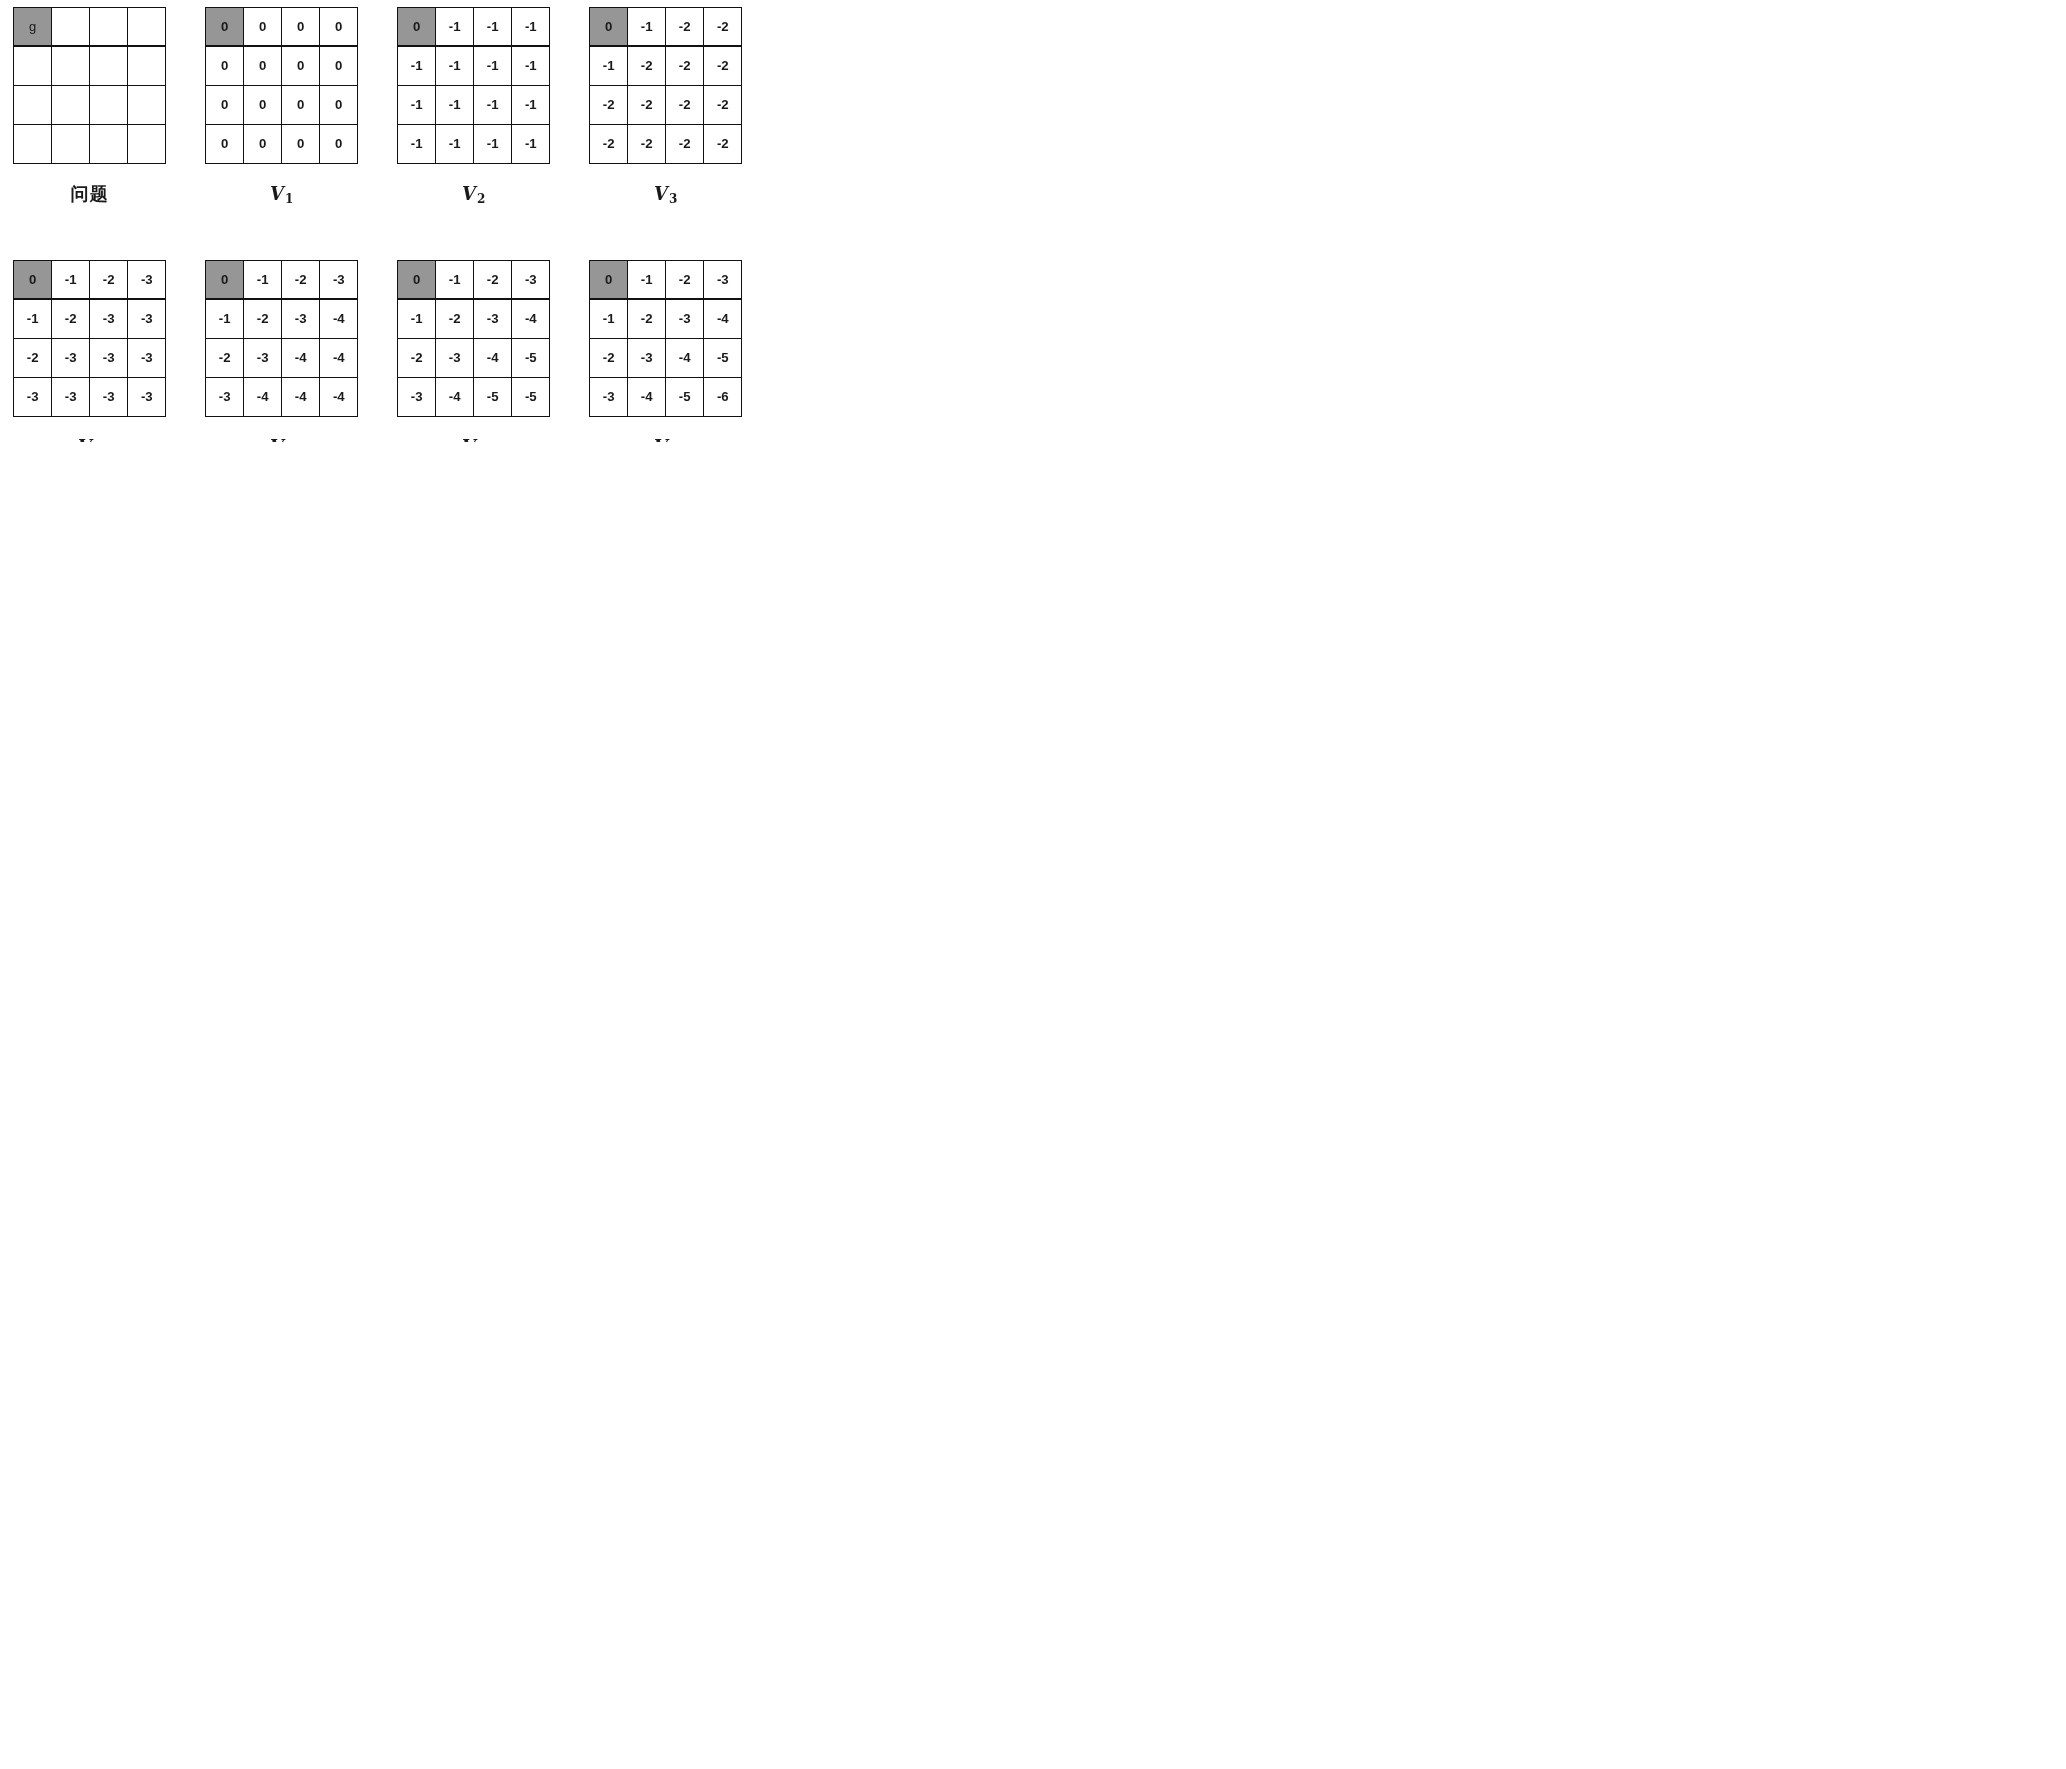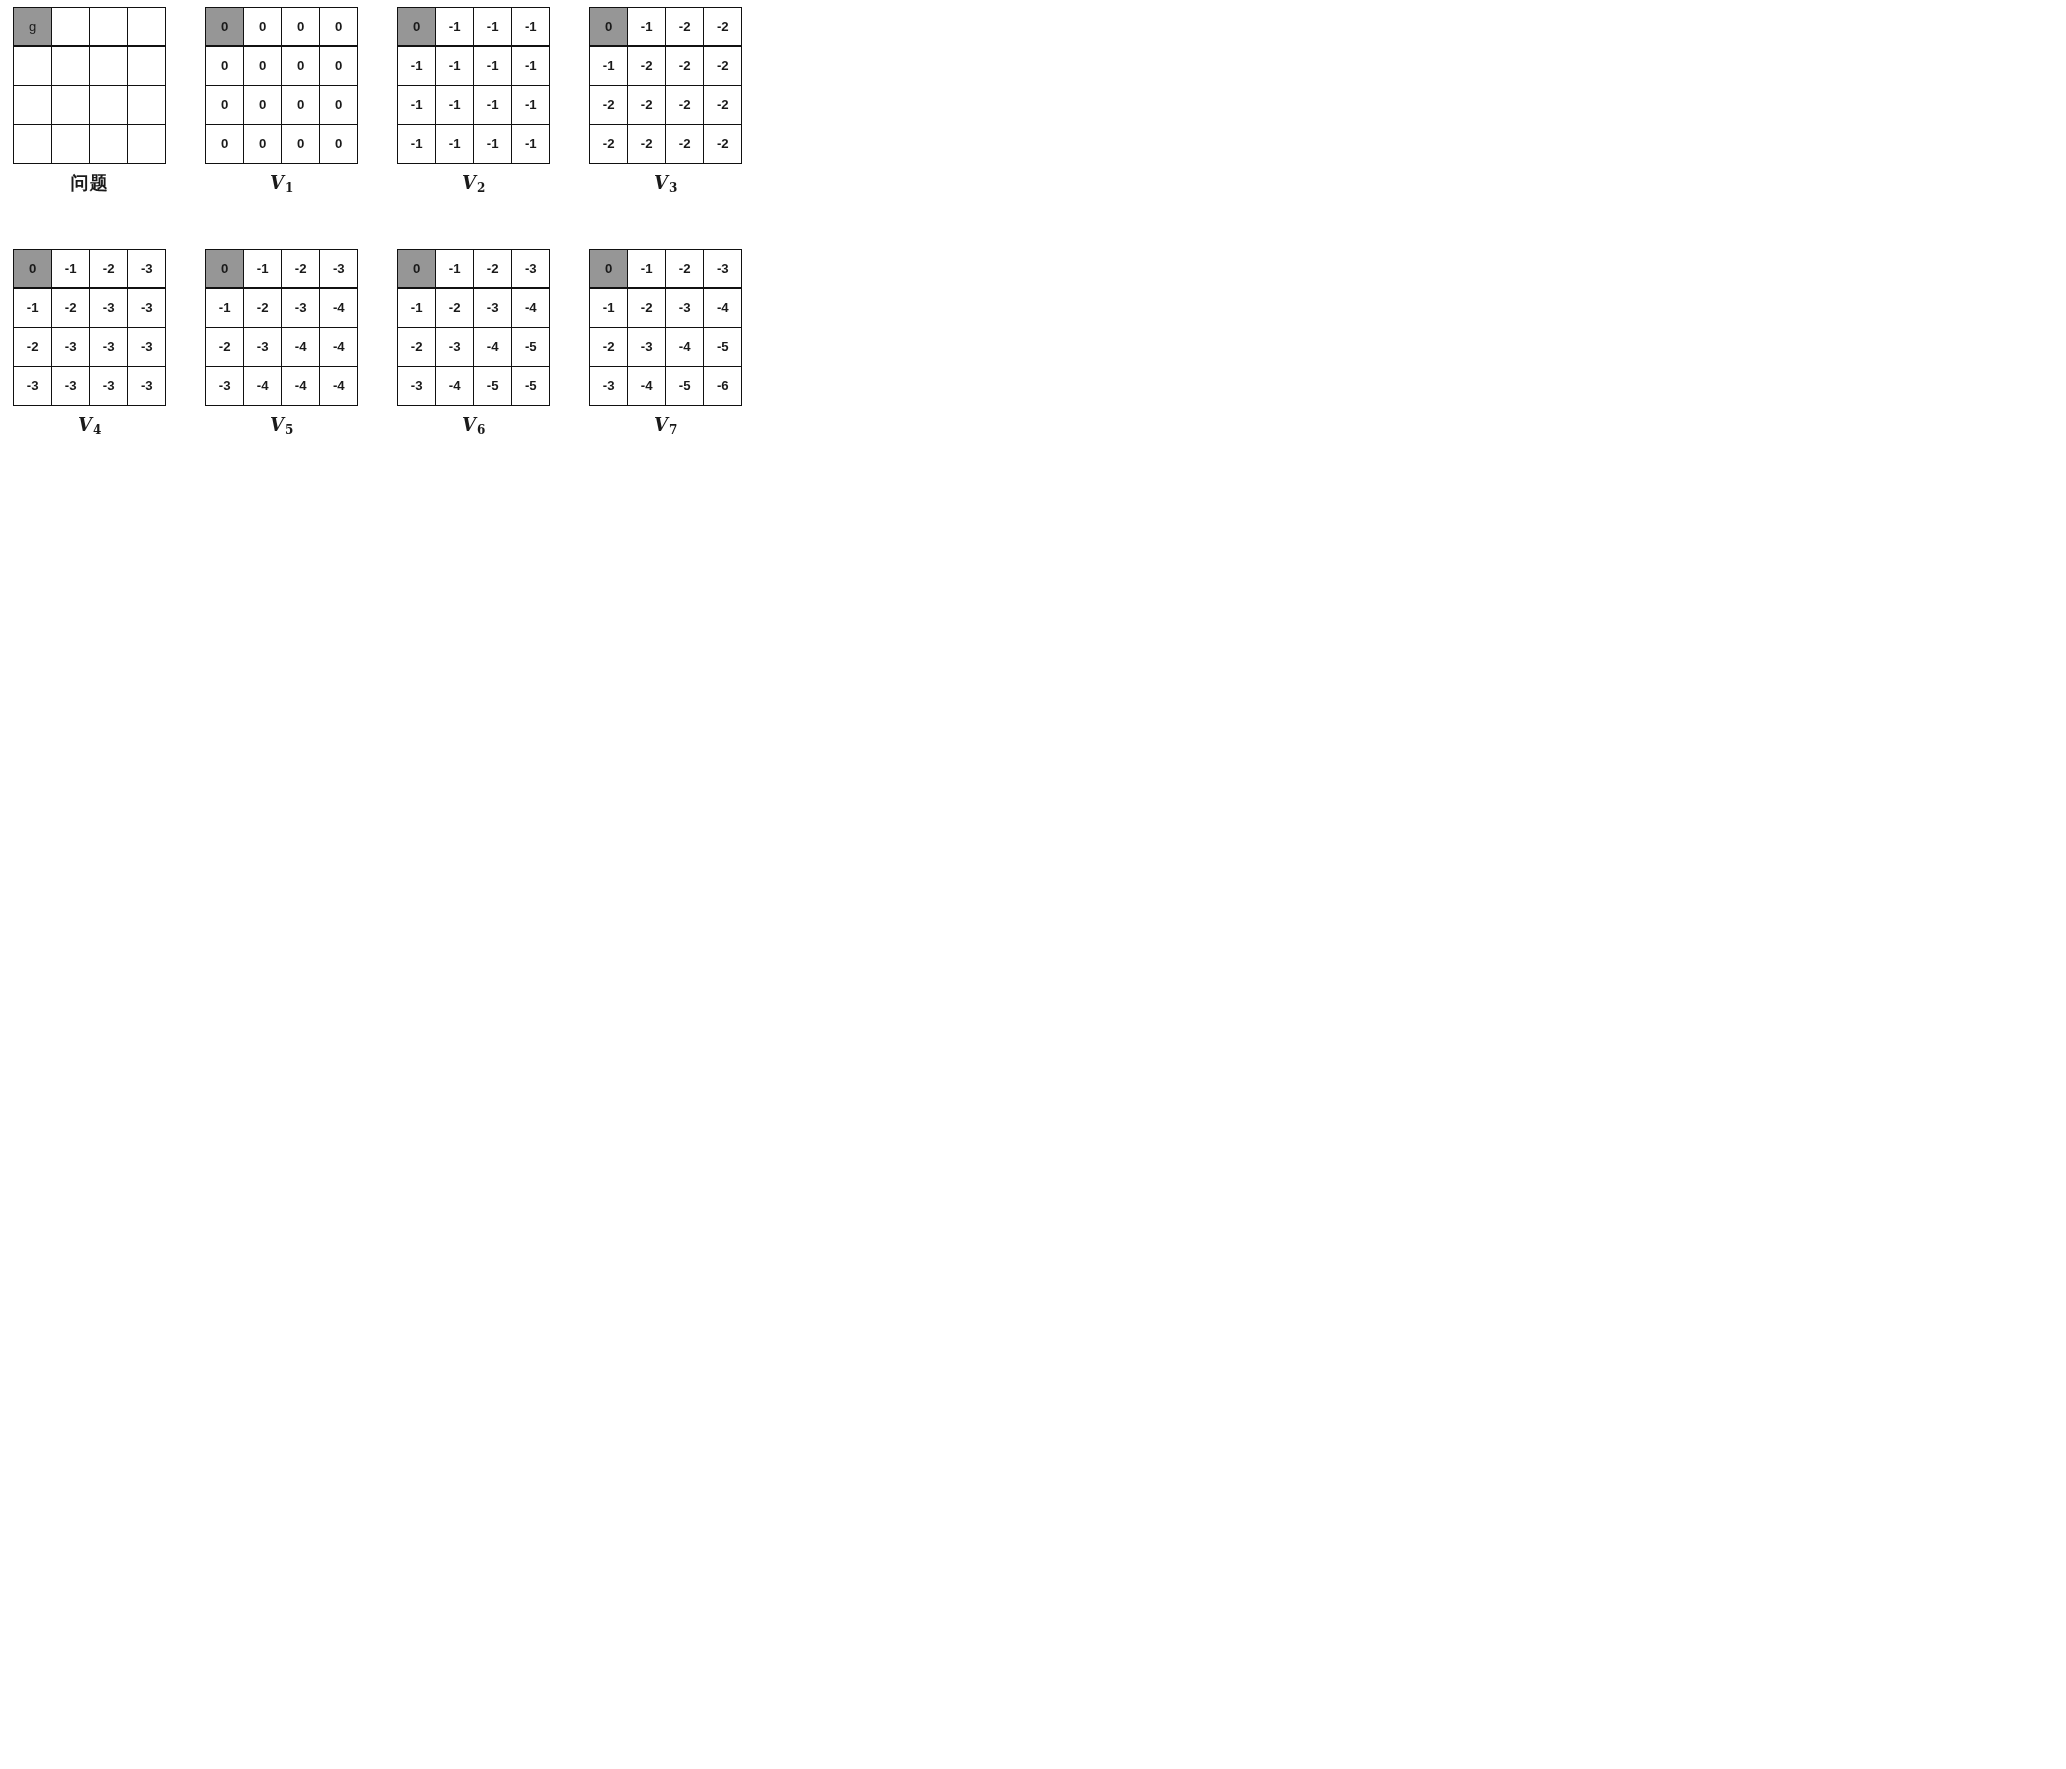--- a/index.html
+++ b/index.html
@@ -28,21 +28,21 @@
   }
   .cell{
     background:var(--cell-bg);
     display:flex;align-items:center;justify-content:center;
     font-size:13.2px;font-weight:bold;color:var(--text);
     line-height:1;
   }
   .cell.goal{background:var(--goal-bg);}
   .panel-problem .cell{font-weight:normal;font-size:13px;}
   .caption{
-    margin-top:7px;height:25px;
+    margin-top:18px;height:25px;
     display:flex;align-items:center;justify-content:center;
     color:var(--text);
   }
   .caption-base{
     font-family:"DejaVu Serif","Liberation Serif",serif;
     font-style:italic;font-weight:bold;font-size:18px;line-height:1;
   }
   .caption-sub{
     font-family:"DejaVu Serif","Liberation Serif",serif;
     font-weight:bold;font-size:12px;line-height:1;

